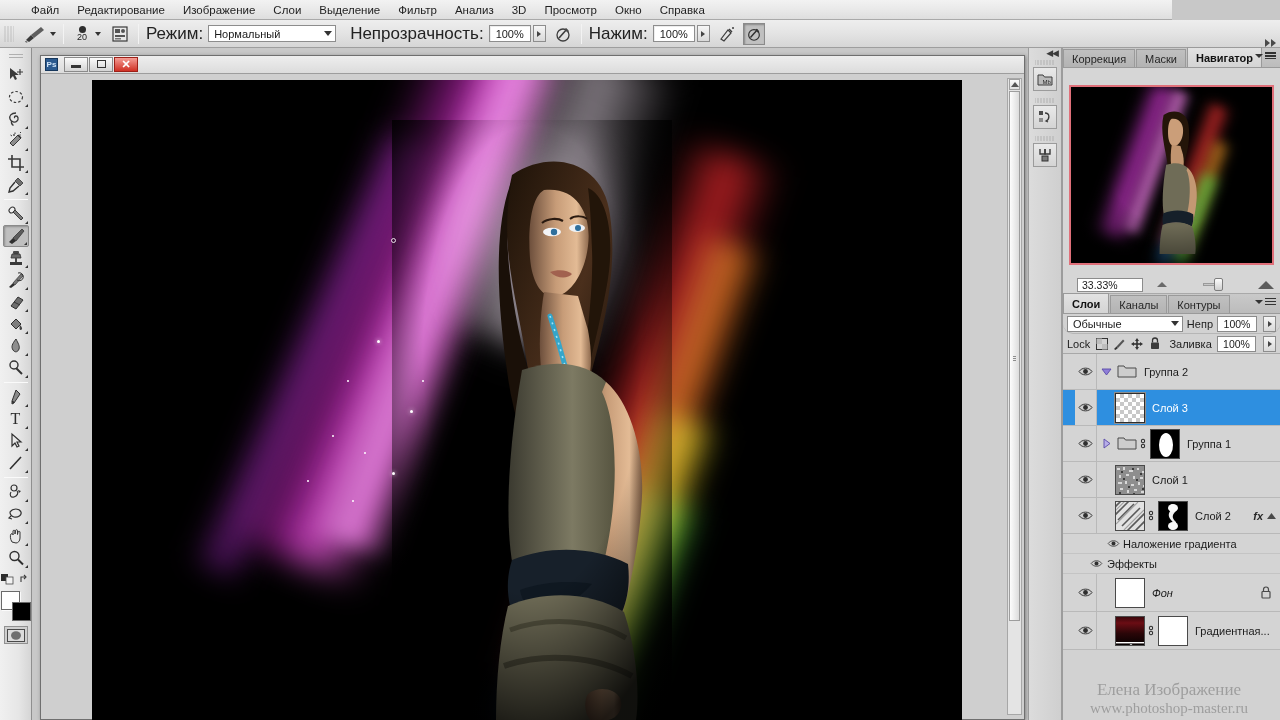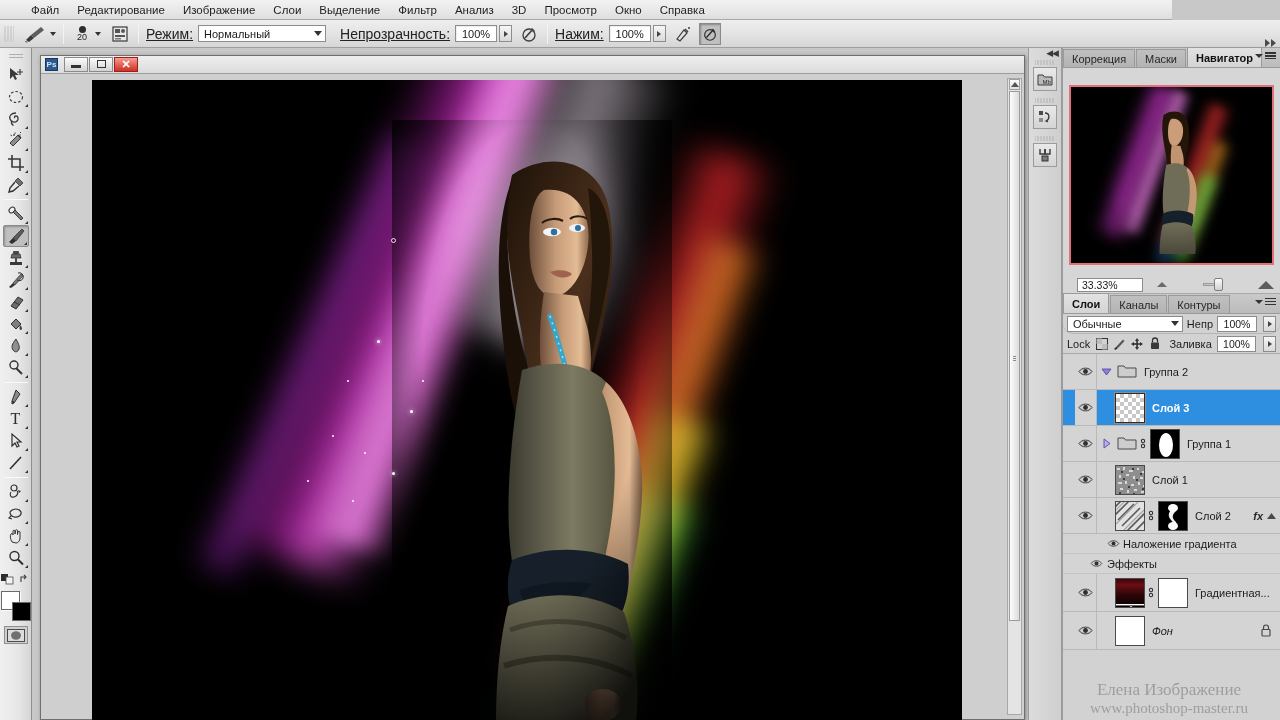--- a/index.html
+++ b/index.html
@@ -29,21 +29,21 @@
     background: linear-gradient(to bottom,#eeeeee 0%,#e4e4e4 48%,#d6d6d6 100%);
     border-bottom: 1px solid #9e9e9e;
     display: flex; align-items: center;
   }
   .grip { width: 10px; height: 22px; margin: 0 3px 0 4px;
     background: repeating-linear-gradient(to right,#b6b6b6 0 1px,transparent 1px 3px);
     background-size: 3px 16px; background-repeat: repeat-x;
     background-position: center; opacity:.8; }
   .ob-sep { width:1px; height:20px; background:#b5b5b5; margin:0 7px;
     border-right:1px solid #f3f3f3; }
-  .ob-label { font-size: 14px; color:#222; margin-right:5px; white-space:nowrap;text-decoration:underline; }
+  .ob-label { font-size: 17px; color:#222; margin-right:5px; white-space:nowrap; }
   .ob-field {
     background:#fff; border:1px solid #8d8d8d; height:17px;
     display:flex; align-items:center; padding:0 4px; font-size:11px;
     box-shadow: inset 1px 1px 0 rgba(0,0,0,.07);
   }
   .ob-select {
     background:#fff; border:1px solid #8d8d8d; height:17px; width:130px;
     display:flex; align-items:center; justify-content:space-between;
     padding:0 3px 0 5px; font-size:11px;
   }
@@ -203,21 +203,21 @@
   .lockico { width:13px;height:13px; display:flex;align-items:center;justify-content:center; }
   .numfield { background:#fff;border:1px solid #8b8b8b;height:16px;width:40px;
     display:flex;align-items:center;justify-content:center;font-size:10.5px;}
 
   .layerlist { background:#d4d4d4; }
   .lrow {
     display:flex; align-items:center; height:36px; border-bottom:1px solid #b9b9b9;
     position:relative; padding-left:12px;
   }
   .lrow.selected { background:#2e8fe0; }
-  .lrow.selected .lname { color:#fff; font-weight:bold; }
+  .lrow.selected .lname { color:#fff; font-weight:normal; }
   .eyecell { width:22px; height:100%; display:flex;align-items:center;justify-content:center;
     border-right:1px solid #b9b9b9; background:#d4d4d4; }
   .lrow.selected .eyecell { background:#d4d4d4; }
   .disc { width:18px; display:flex;align-items:center;justify-content:center; }
   .lthumb { width:30px;height:30px;border:1px solid #4a4a4a; margin-left:2px; background:#fff; overflow:hidden; position:relative;}
   .lthumb.chk {
     background-image:
       linear-gradient(45deg,#c8c8c8 25%,transparent 25%,transparent 75%,#c8c8c8 75%),
       linear-gradient(45deg,#c8c8c8 25%,transparent 25%,transparent 75%,#c8c8c8 75%);
     background-size:8px 8px; background-position:0 0,4px 4px; background-color:#fff;
@@ -1046,20 +1046,38 @@
         </div>
 
         <div class="lrow" style="height:38px;">
           <div class="eyecell">
             <svg width="15" height="11" viewBox="0 0 15 11">
               <path d="M1 5.5 C4 1 11 1 14 5.5 C11 10 4 10 1 5.5 Z" fill="#cfcfcf" stroke="#3a3a3a" stroke-width="1"></path>
               <circle cx="7.5" cy="5.5" r="2.4" fill="#2f2f2f"></circle>
             </svg>
           </div>
           <div class="disc"></div>
+          <div class="lthumb" style="margin-left:0;background:#fff;"></div>
+          <div class="lname" style="font-style:italic;">Фон</div>
+          <span class="padlock" style="margin-right:8px;">
+            <svg width="12" height="13" viewBox="0 0 12 13">
+              <path d="M3.5 5.5 L3.5 3.5 A2.5 2.5 0 0 1 8.5 3.5 L8.5 5.5" fill="none" stroke="#4a4a4a" stroke-width="1.2"></path>
+              <rect x="2" y="5.5" width="8" height="6.5" rx="0.8" fill="none" stroke="#4a4a4a" stroke-width="1.2"></rect>
+            </svg>
+          </span>
+        </div>
+
+        <div class="lrow" style="height:38px;">
+          <div class="eyecell">
+            <svg width="15" height="11" viewBox="0 0 15 11">
+              <path d="M1 5.5 C4 1 11 1 14 5.5 C11 10 4 10 1 5.5 Z" fill="#cfcfcf" stroke="#3a3a3a" stroke-width="1"></path>
+              <circle cx="7.5" cy="5.5" r="2.4" fill="#2f2f2f"></circle>
+            </svg>
+          </div>
+          <div class="disc"></div>
           <div class="lthumb" style="margin-left:0;position:relative;">
             <svg width="30" height="30" viewBox="0 0 30 30">
               <defs>
                   <linearGradient id="gfill" x1="0" y1="1" x2="0" y2="0">
                 <stop offset="0%" stop-color="#000"></stop>
                     <stop offset="45%" stop-color="#2a0608"></stop>
                 <stop offset="80%" stop-color="#6b0d14"></stop>
                     <stop offset="100%" stop-color="#3a070b"></stop>
               </linearGradient>
                 </defs>
@@ -1071,38 +1089,20 @@
           <span class="linkico">
             <svg width="8" height="13" viewBox="0 0 8 13">
               <path d="M2.5 3 A2 2 0 0 1 5.5 3 L5.5 5 A2 2 0 0 1 2.5 5 Z" fill="none" stroke="#333" stroke-width="1.1"></path>
               <path d="M2.5 8 A2 2 0 0 1 5.5 8 L5.5 10 A2 2 0 0 1 2.5 10 Z" fill="none" stroke="#333" stroke-width="1.1"></path>
             </svg>
           </span>
           <div class="lthumb" style="background:#fff;"></div>
           <div class="lname">Градиентная...</div>
         </div>
 
-        <div class="lrow" style="height:38px;">
-          <div class="eyecell">
-            <svg width="15" height="11" viewBox="0 0 15 11">
-              <path d="M1 5.5 C4 1 11 1 14 5.5 C11 10 4 10 1 5.5 Z" fill="#cfcfcf" stroke="#3a3a3a" stroke-width="1"></path>
-              <circle cx="7.5" cy="5.5" r="2.4" fill="#2f2f2f"></circle>
-            </svg>
-          </div>
-          <div class="disc"></div>
-          <div class="lthumb" style="margin-left:0;background:#fff;"></div>
-          <div class="lname" style="font-style:italic;">Фон</div>
-          <span class="padlock" style="margin-right:8px;">
-            <svg width="12" height="13" viewBox="0 0 12 13">
-              <path d="M3.5 5.5 L3.5 3.5 A2.5 2.5 0 0 1 8.5 3.5 L8.5 5.5" fill="none" stroke="#4a4a4a" stroke-width="1.2"></path>
-              <rect x="2" y="5.5" width="8" height="6.5" rx="0.8" fill="none" stroke="#4a4a4a" stroke-width="1.2"></rect>
-            </svg>
-          </span>
-        </div>
-
       </div>
     </div>
 
     <div class="watermark">
       <div class="wm1">Елена Изображение</div>
       <div class="wm2">www.photoshop-master.ru</div>
     </div>
 
   </div>
 </div>

